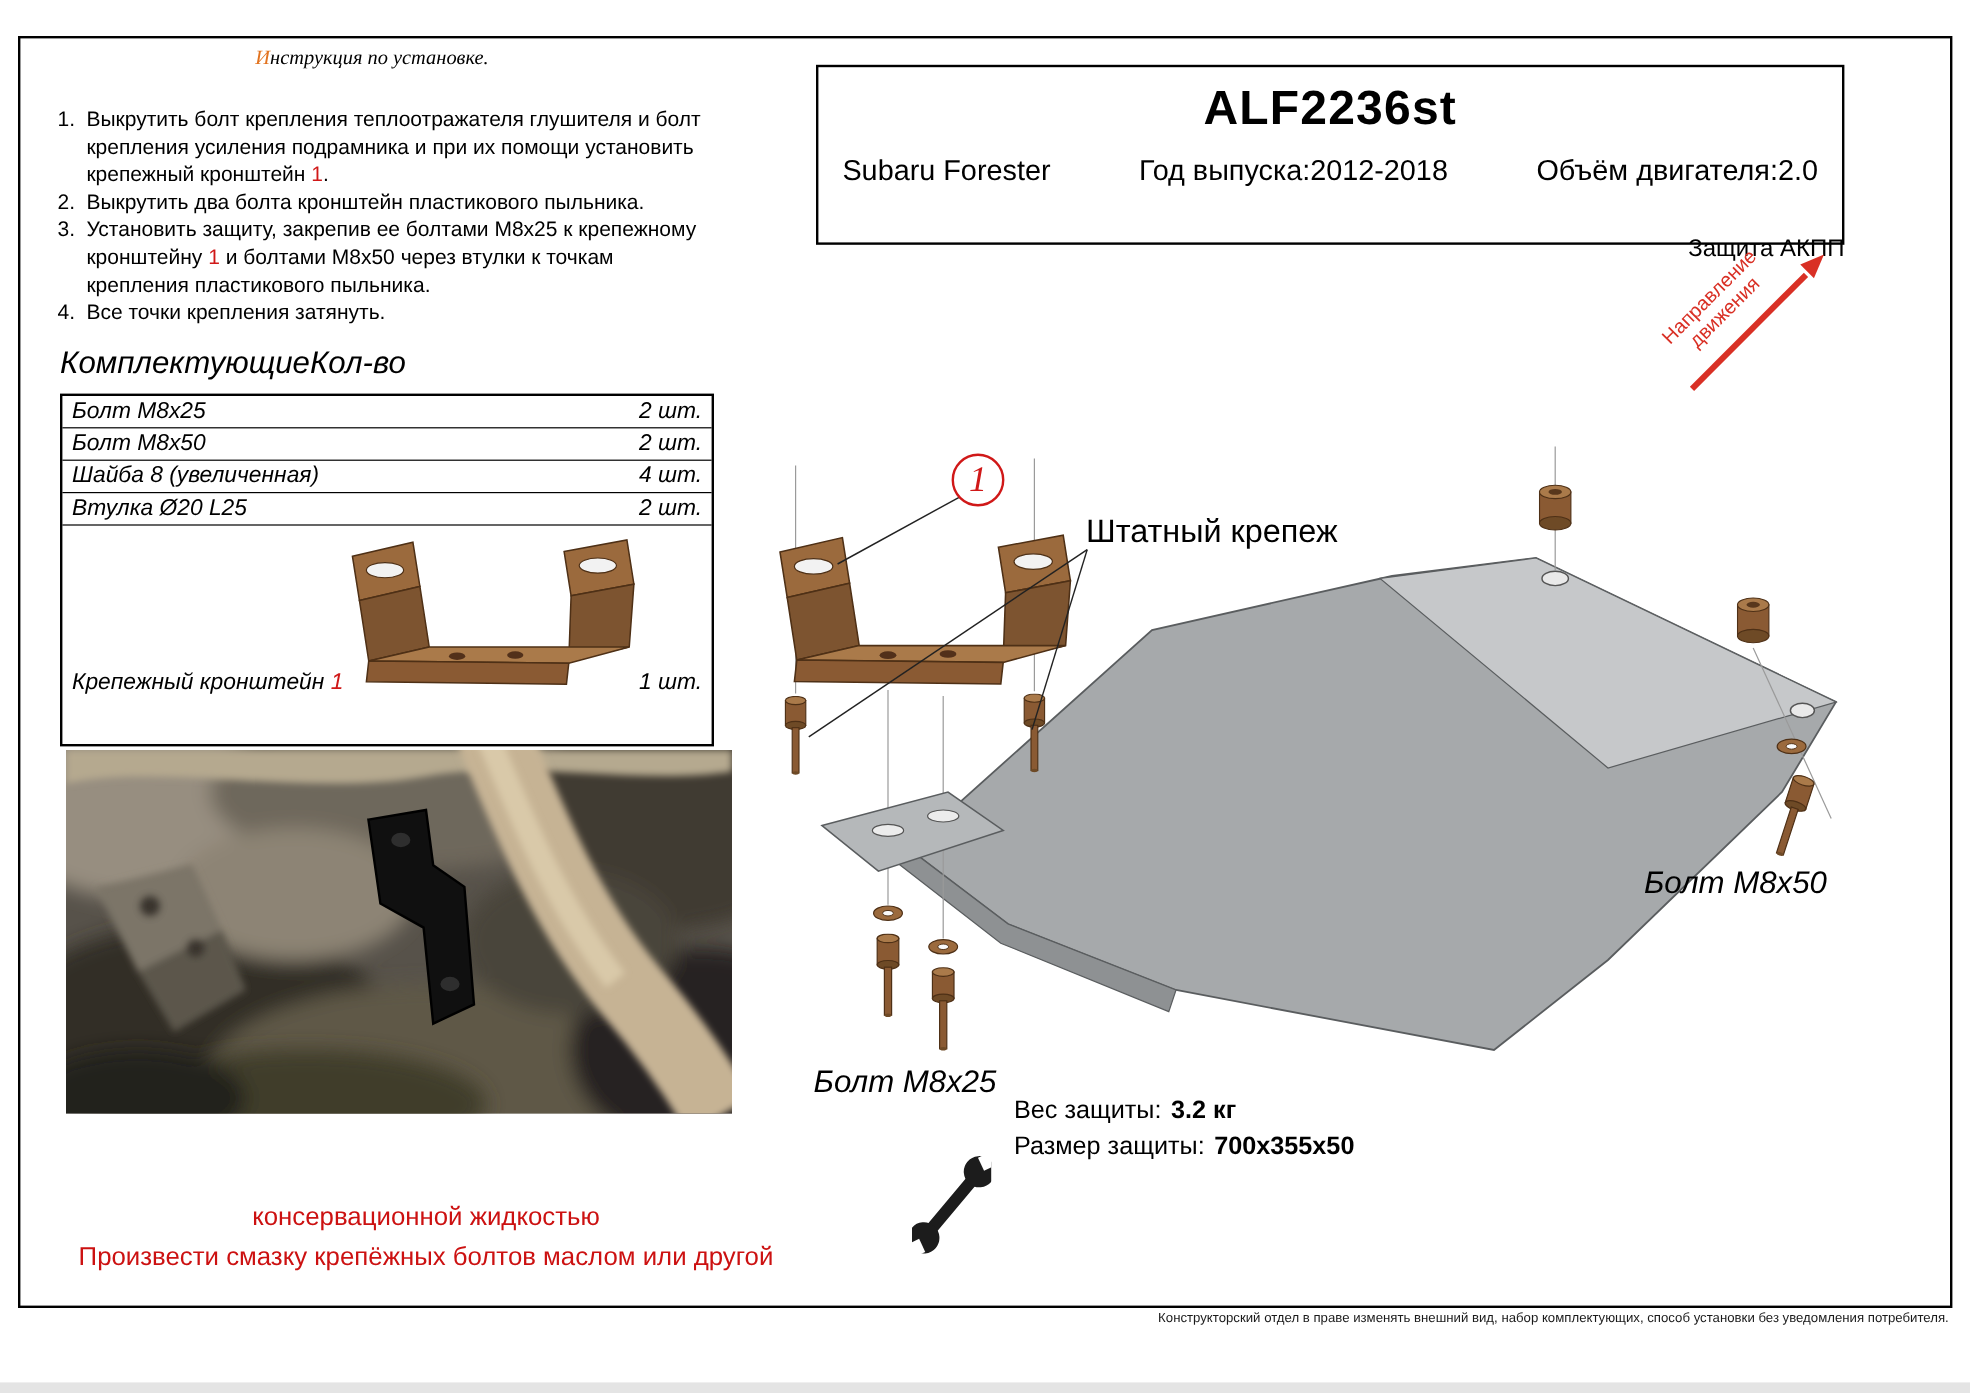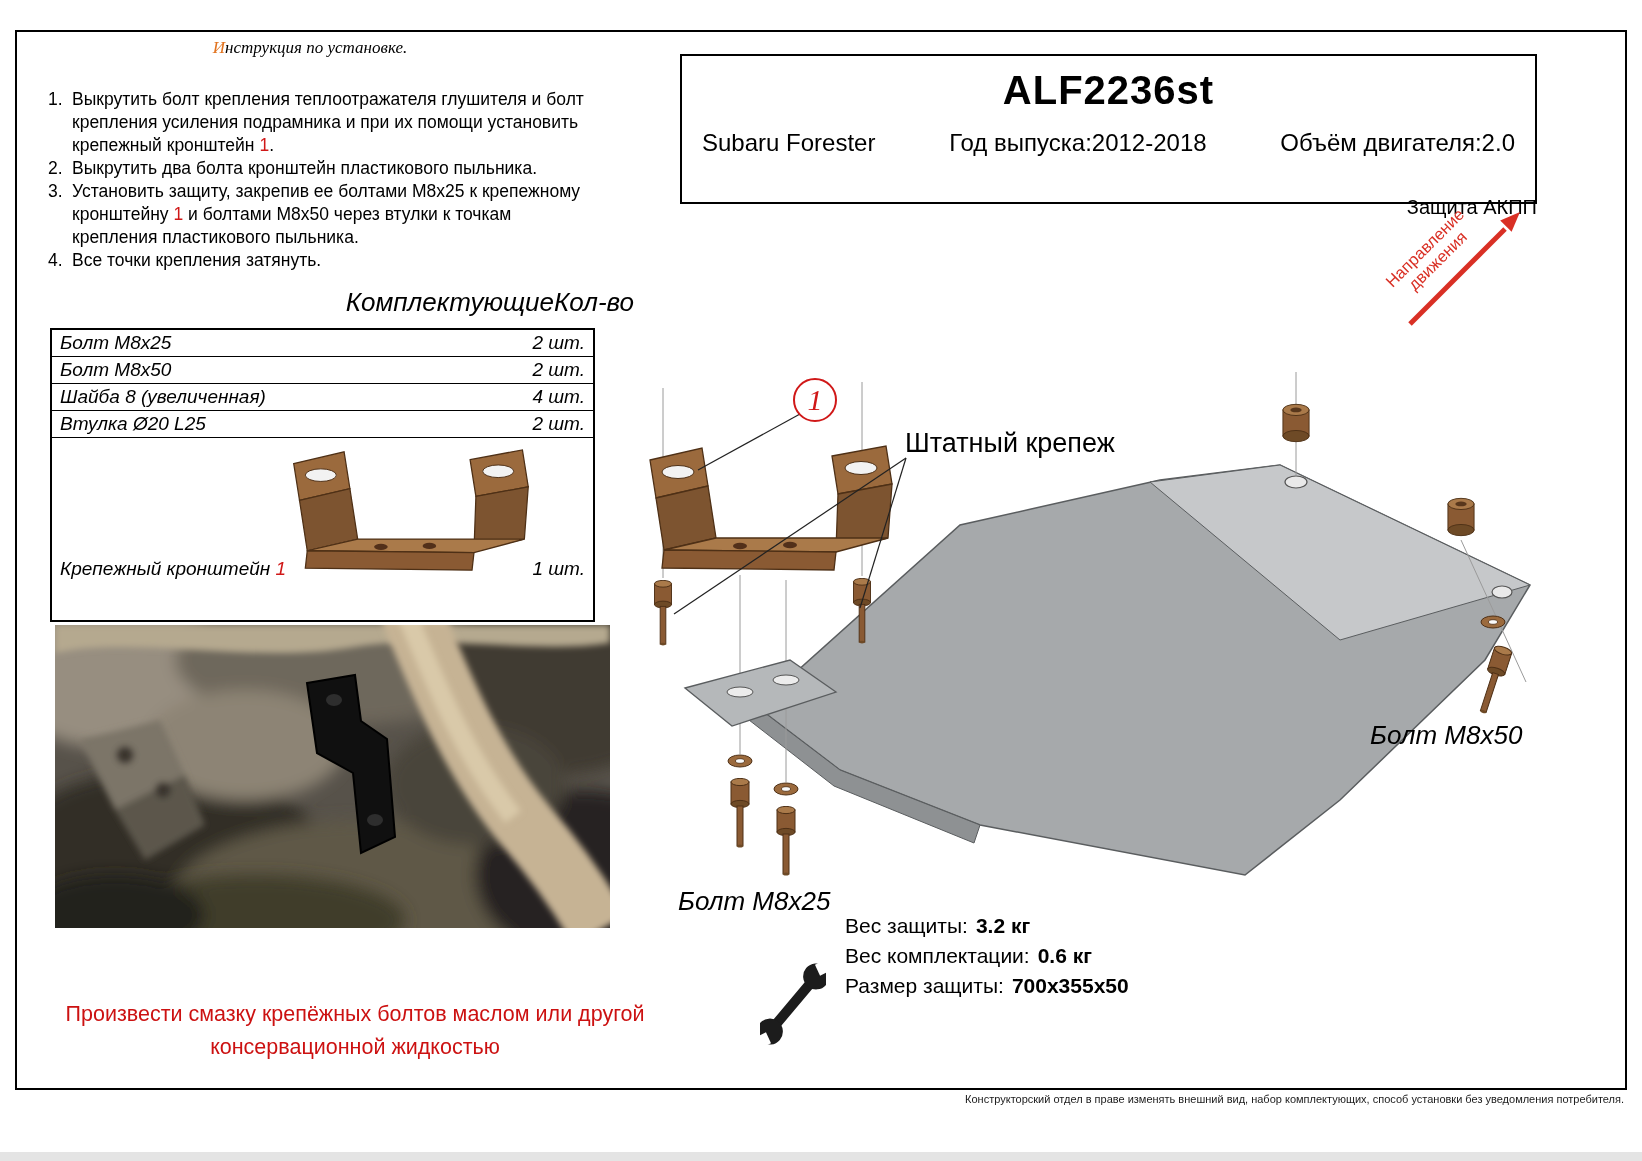--- a/index.html
+++ b/index.html
@@ -12,22 +12,22 @@
   
   .title { left:40px; top:38px; width:540px; text-align:center; font-style:italic;
            font-size:17px; font-family:"Liberation Serif", serif; }
   .title .accent { color:#e2731f; }
   .steps { left:48px; top:88px; width:548px; font-size:17.5px; line-height:23px; }
   .step { display:flex; }
   .step .n { flex:0 0 24px; }
   .step .t { flex:1; }
   .red { color:#d01818; }
 
-  .parts-head { left:50px; top:287px; width:545px; display:flex; justify-content:flex-end;
-                font-style:italic; font-size:26px;margin-left:39px; }
+  .parts-head { left:50px; top:287px; width:545px; display:flex; justify-content:flex-start;
+                font-style:italic; font-size:26px; }
   .parts-table { left:50px; top:328px; width:545px; border:2px solid #000;
                  font-style:italic; font-size:19px; }
   .p-row { display:flex; justify-content:space-between; align-items:center; height:27px;
            padding:0 8px; border-bottom:1.5px solid #000; }
   .p-row-big { position:relative; height:182px; border-bottom:none; }
   .p-row-big .nm { position:absolute; left:8px; top:120px; }
   .p-row-big .qt { position:absolute; right:8px; top:120px; }
   .bracket-small { position:absolute; left:232px; top:4px; width:252px; height:170px; }
 
   .photo { left:55px; top:625px; width:555px; height:303px; }
@@ -194,22 +194,22 @@
       <ellipse cx="279" cy="75" rx="8" ry="6" fill="#2e2e2e"></ellipse>
       <ellipse cx="320" cy="195" rx="8" ry="6" fill="#2e2e2e"></ellipse>
       <g filter="url(#blur8)">
         <ellipse cx="200" cy="295" rx="150" ry="45" fill="#403c2a"></ellipse>
         <ellipse cx="60" cy="290" rx="90" ry="40" fill="#23201a"></ellipse>
       </g>
     </svg>
   </div>
 
   <div class="abs lube-note">
+    <span style="display:block">консервационной жидкостью</span>
     <span style="display:block">Произвести смазку крепёжных болтов маслом или другой</span>
-    <span style="display:block">консервационной жидкостью</span>
   </div>
 
   <div class="abs hbox">
     <div class="pn">ALF2236st</div>
     <div class="row">
       <span>Subaru Forester</span>
       <span>Год выпуска:2012-2018</span>
       <span>Объём двигателя:2.0</span>
     </div>
   </div>
@@ -283,24 +283,20 @@
       <rect x="27" y="-3" width="12" height="14" fill="#ffffff" transform="rotate(25 33 4)"></rect>
       <rect x="27" y="93" width="12" height="14" fill="#ffffff" transform="rotate(25 33 100)"></rect>
     </g>
   </svg>
   <div class="abs specs">
     <div class="spec-row">
       <span class="lbl">Вес защиты:</span>
       <span class="val">3.2 кг</span>
     </div>
     <div class="spec-row">
-      <span class="lbl">Вес комплектации:</span>
-      <span class="val">0.6 кг</span>
-    </div>
-    <div class="spec-row">
       <span class="lbl">Размер защиты:</span>
       <span class="val">700х355х50</span>
     </div>
   </div>
 
   <div class="abs footer">Конструкторский отдел в праве изменять внешний вид, набор комплектующих, способ установки без уведомления потребителя.</div>
   <div class="abs bottom-strip"></div>
 </div>
 
 </body></html>

